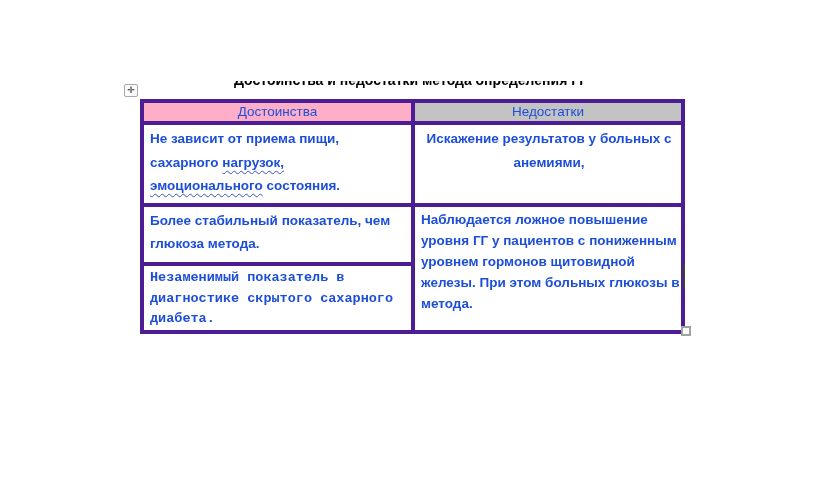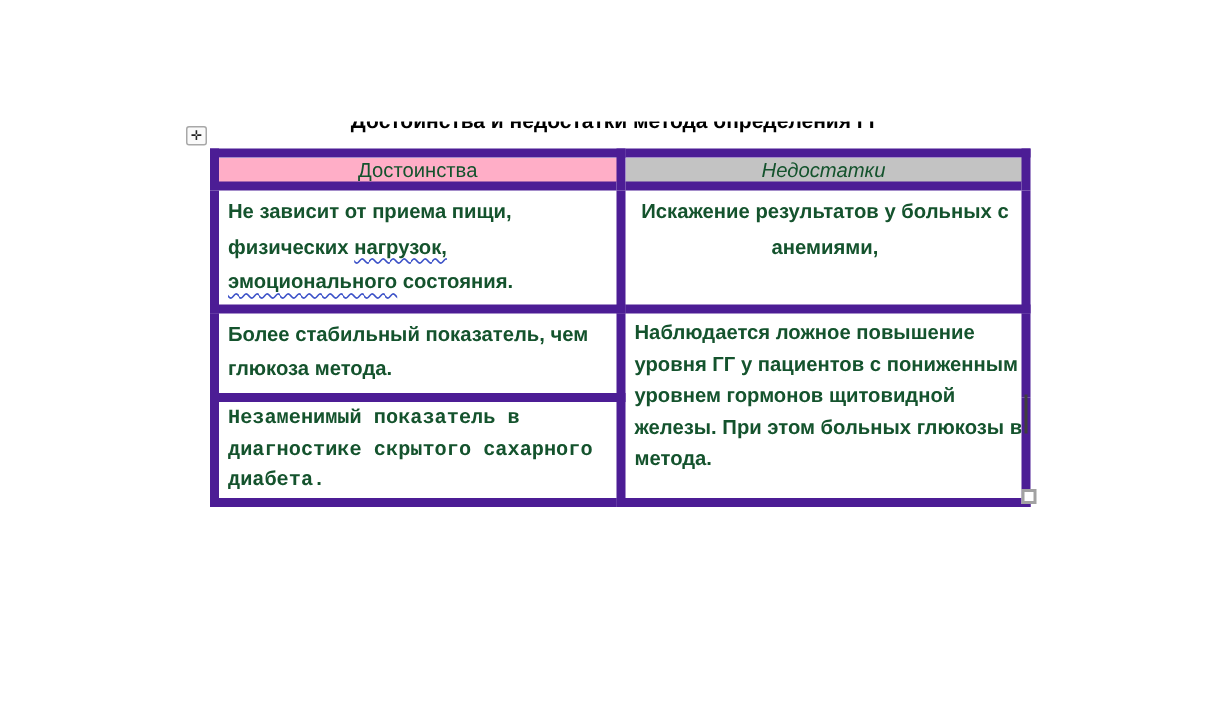--- a/index.html
+++ b/index.html
@@ -16,22 +16,22 @@
   .move-handle{
     position:absolute;left:124px;top:84px;width:14px;height:13px;box-sizing:border-box;
     border:1px solid #a8a8a8;border-radius:2px;background:#fafafa;
     display:flex;align-items:center;justify-content:center;
     font-size:9px;line-height:1;color:#222;cursor:move;
   }
 
   
   table.cmp{position:absolute;left:140px;top:99px;width:541px;border-collapse:collapse;table-layout:fixed;}
   table.cmp th, table.cmp td{
-    border:6px solid #4c1d95;box-sizing:border-box;vertical-align:top;
-    font-size:13.5px;color:#14532d;overflow:hidden;
+    border:4px solid #4c1d95;box-sizing:border-box;vertical-align:top;
+    font-size:13.5px;color:#1d4ed8;overflow:hidden;
   }
   table.cmp th{
     font-weight:normal;text-align:center;height:22px;padding:1px 0 0 0;
     border-bottom:3px solid #000;
   }
   table.cmp td{font-weight:bold;padding:2px 4px 0 6px;margin-left:19px;}
   td.adv1{line-height:23.5px;}
   td.dis1{line-height:24px;text-align:center;}
   td.adv2{line-height:23px;}
   td.adv3{line-height:20.5px;padding-top:1px;font-family:Liberation Mono, monospace;}
@@ -68,28 +68,28 @@
   <table class="cmp">
     <colgroup>
       <col style="width:271px">
       <col style="width:270px">
     </colgroup>
     <tbody>
         <tr style="height:22px">
       <th style="background-color: rgb(255, 174, 199);">
         <span>Достоинства</span>
       </th>
-      <th style="background-color: rgb(195, 195, 195); font-style: italic;">
+      <th style="background-color: rgb(195, 195, 195);">
         <span>Недостатки</span>
       </th>
     </tr>
     <tr style="height:82px">
       <td class="adv1">
         <span class="line">Не зависит от приема пищи,</span><br>
-        <span class="line">физических </span><span class="wavy">нагрузок,</span><br>
+        <span class="line">сахарного </span><span class="wavy">нагрузок,</span><br>
         <span class="wavy">эмоционального</span><span class="line"> состояния.</span>
       </td>
       <td class="dis1">
         <span class="line">Искажение результатов у больных с</span><br>
         <span class="line">анемиями,</span>
       </td>
     </tr>
     <tr style="height:59px">
       <td class="adv2">
         <span class="line">Более стабильный показатель, чем</span><br>

